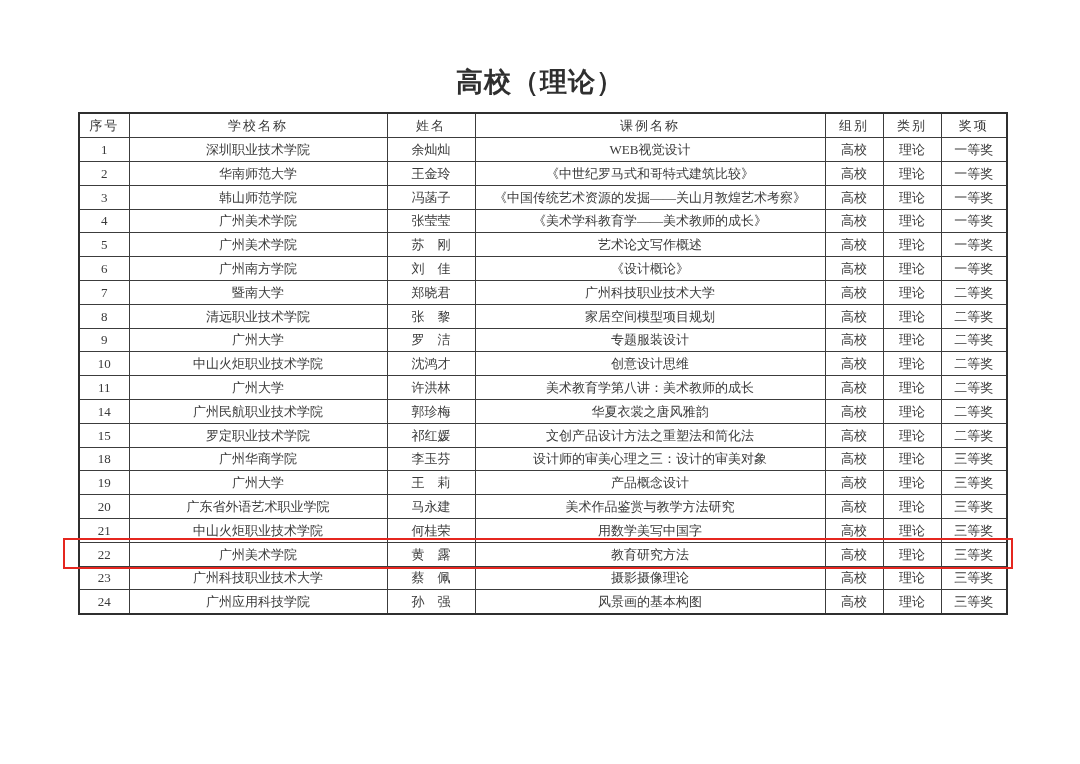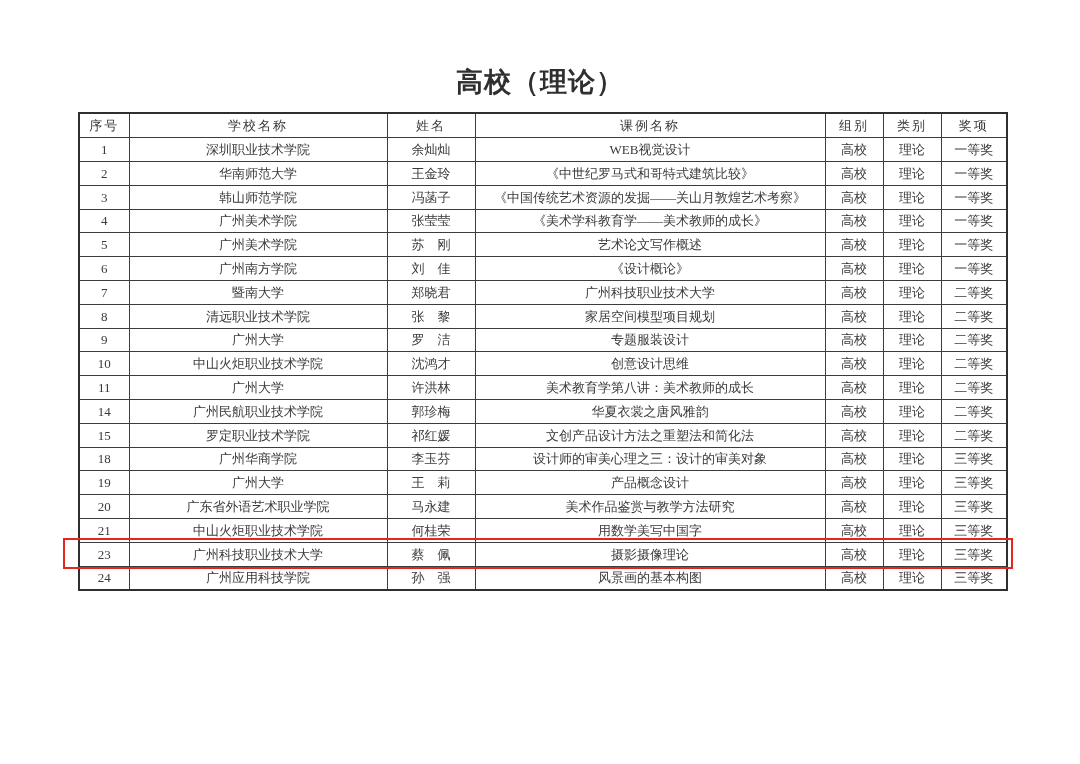--- a/index.html
+++ b/index.html
@@ -251,20 +251,29 @@
           <tr>
             <td>21</td>
             <td>中山火炬职业技术学院</td>
             <td>何桂荣</td>
             <td>用数学美写中国字</td>
             <td>高校</td>
             <td>理论</td>
             <td>三等奖</td>
           </tr>
           <tr>
+            <td>22</td>
+            <td>广州美术学院</td>
+            <td>黄　露</td>
+            <td>教育研究方法</td>
+            <td>高校</td>
+            <td>理论</td>
+            <td>三等奖</td>
+          </tr>
+          <tr>
             <td>23</td>
             <td>广州科技职业技术大学</td>
             <td>蔡　佩</td>
             <td>摄影摄像理论</td>
             <td>高校</td>
             <td>理论</td>
             <td>三等奖</td>
           </tr>
           <tr>
             <td>24</td>

